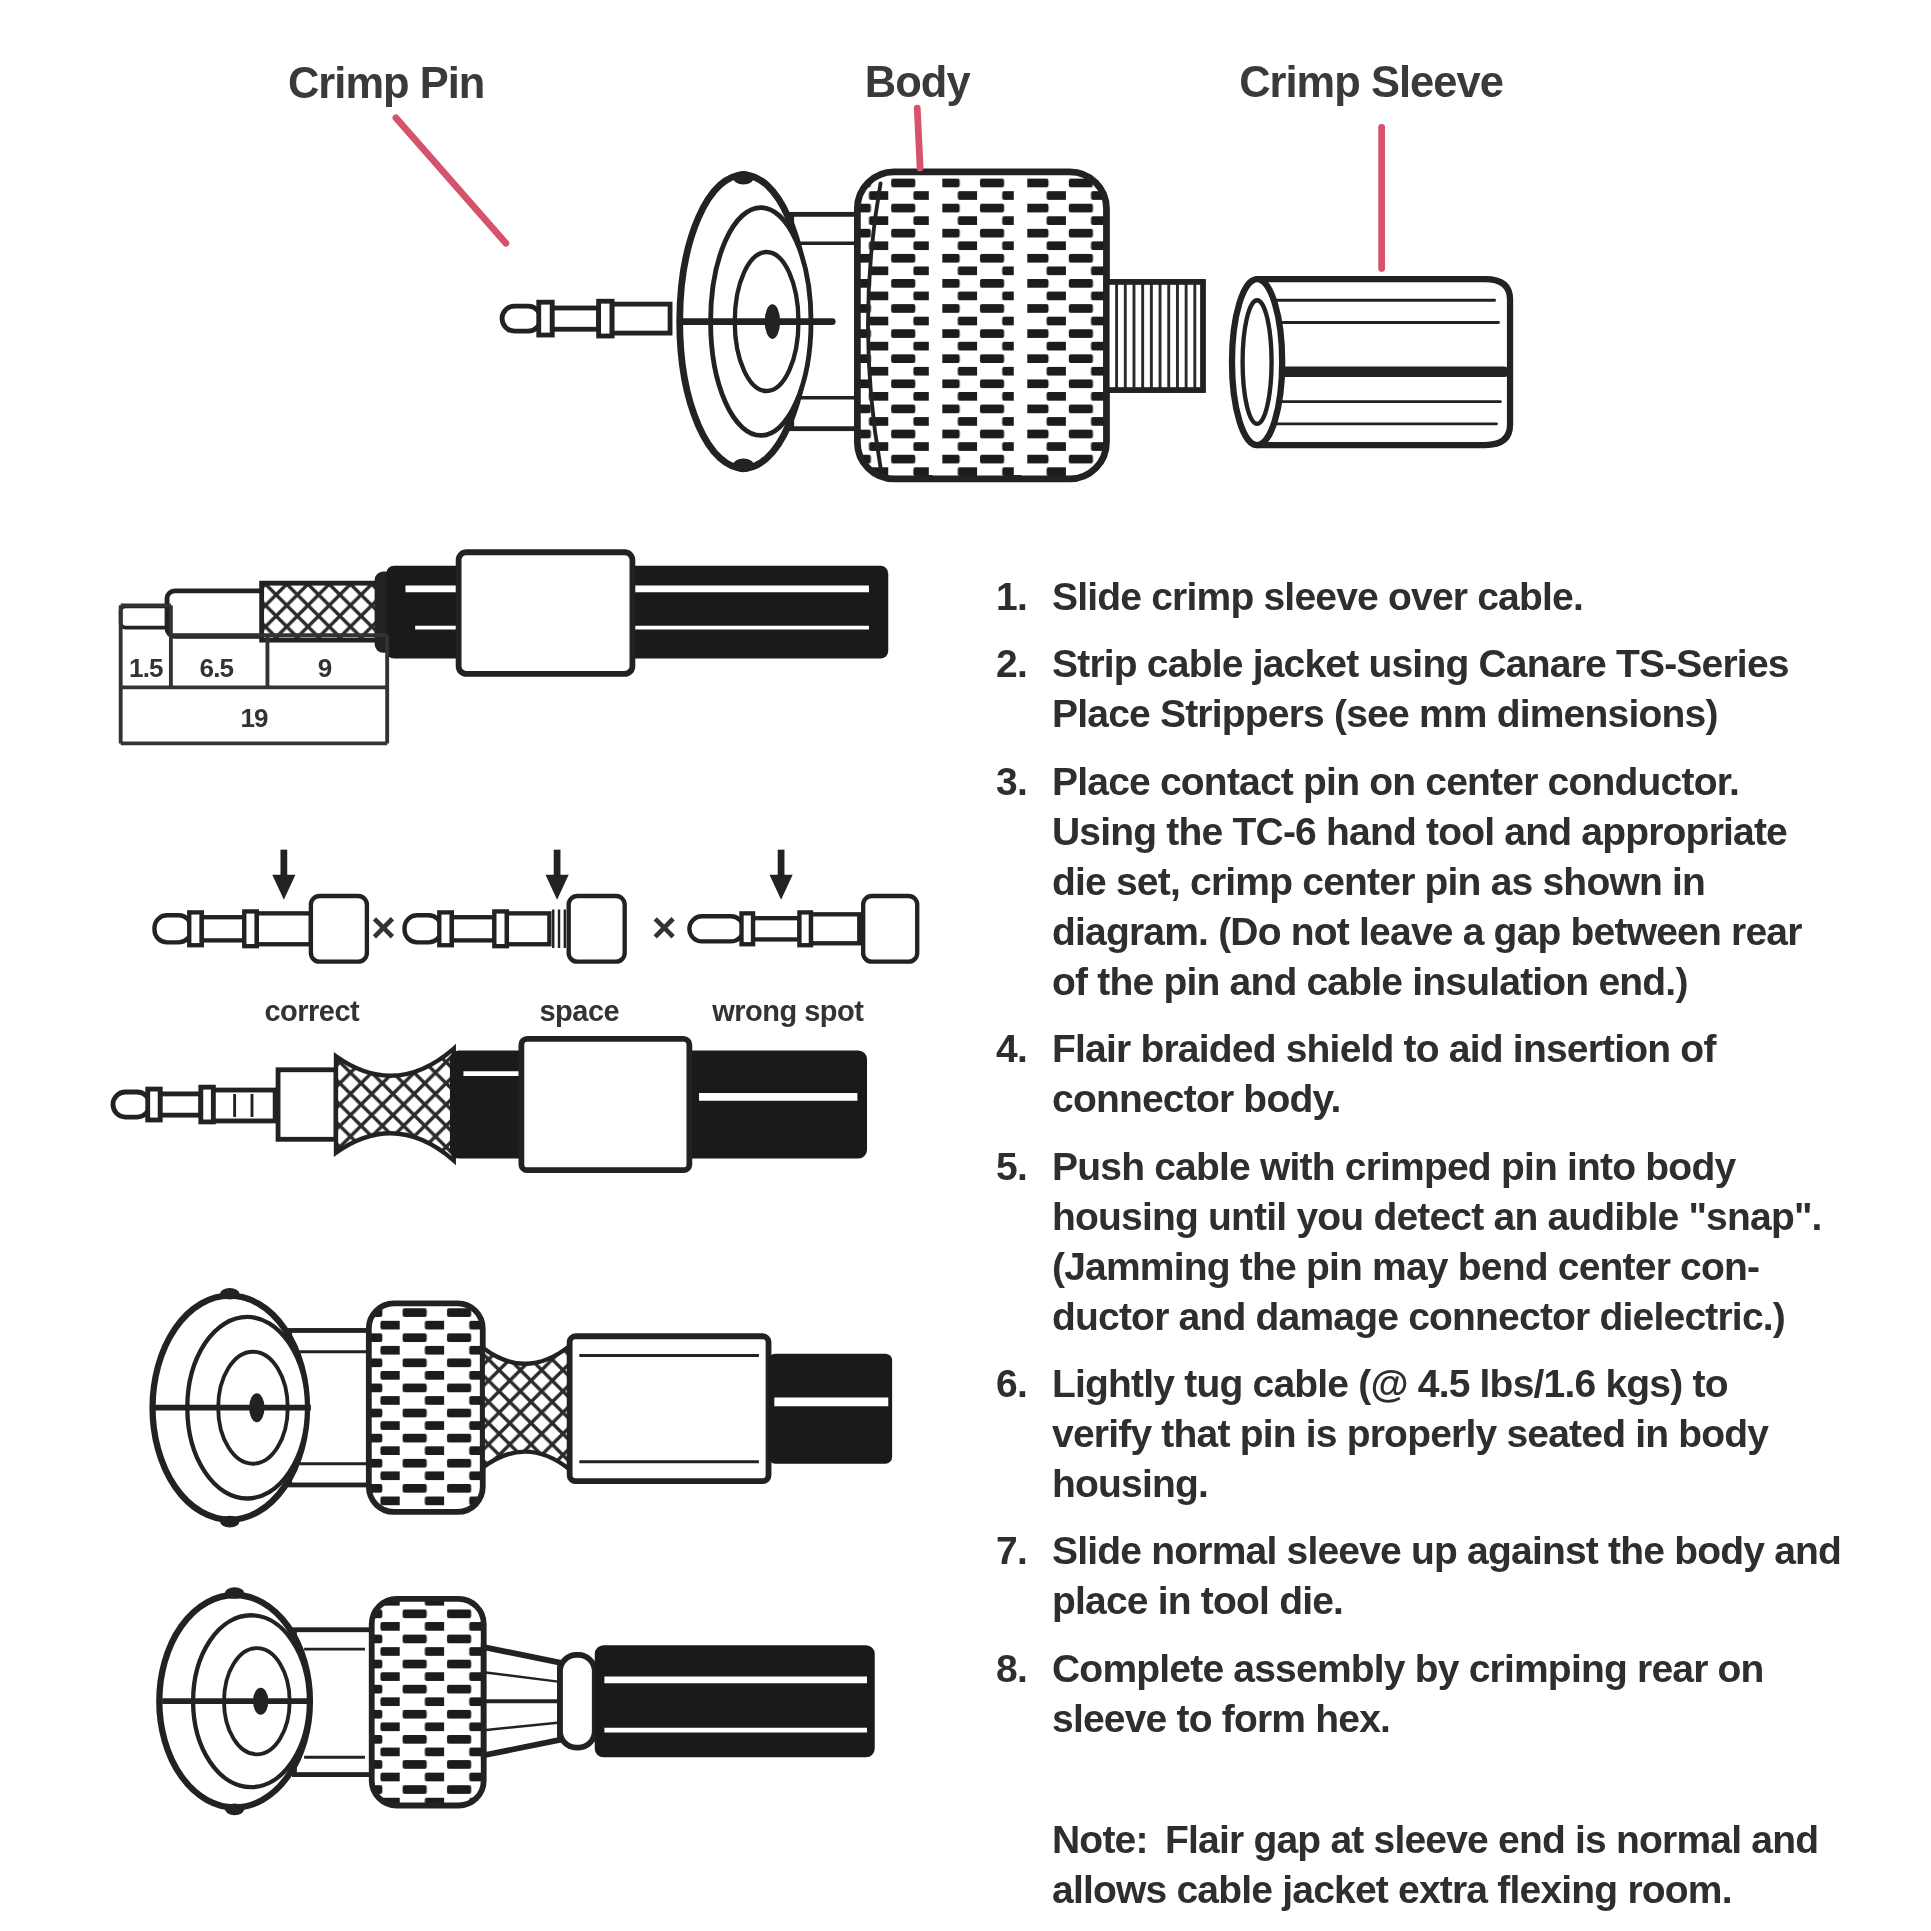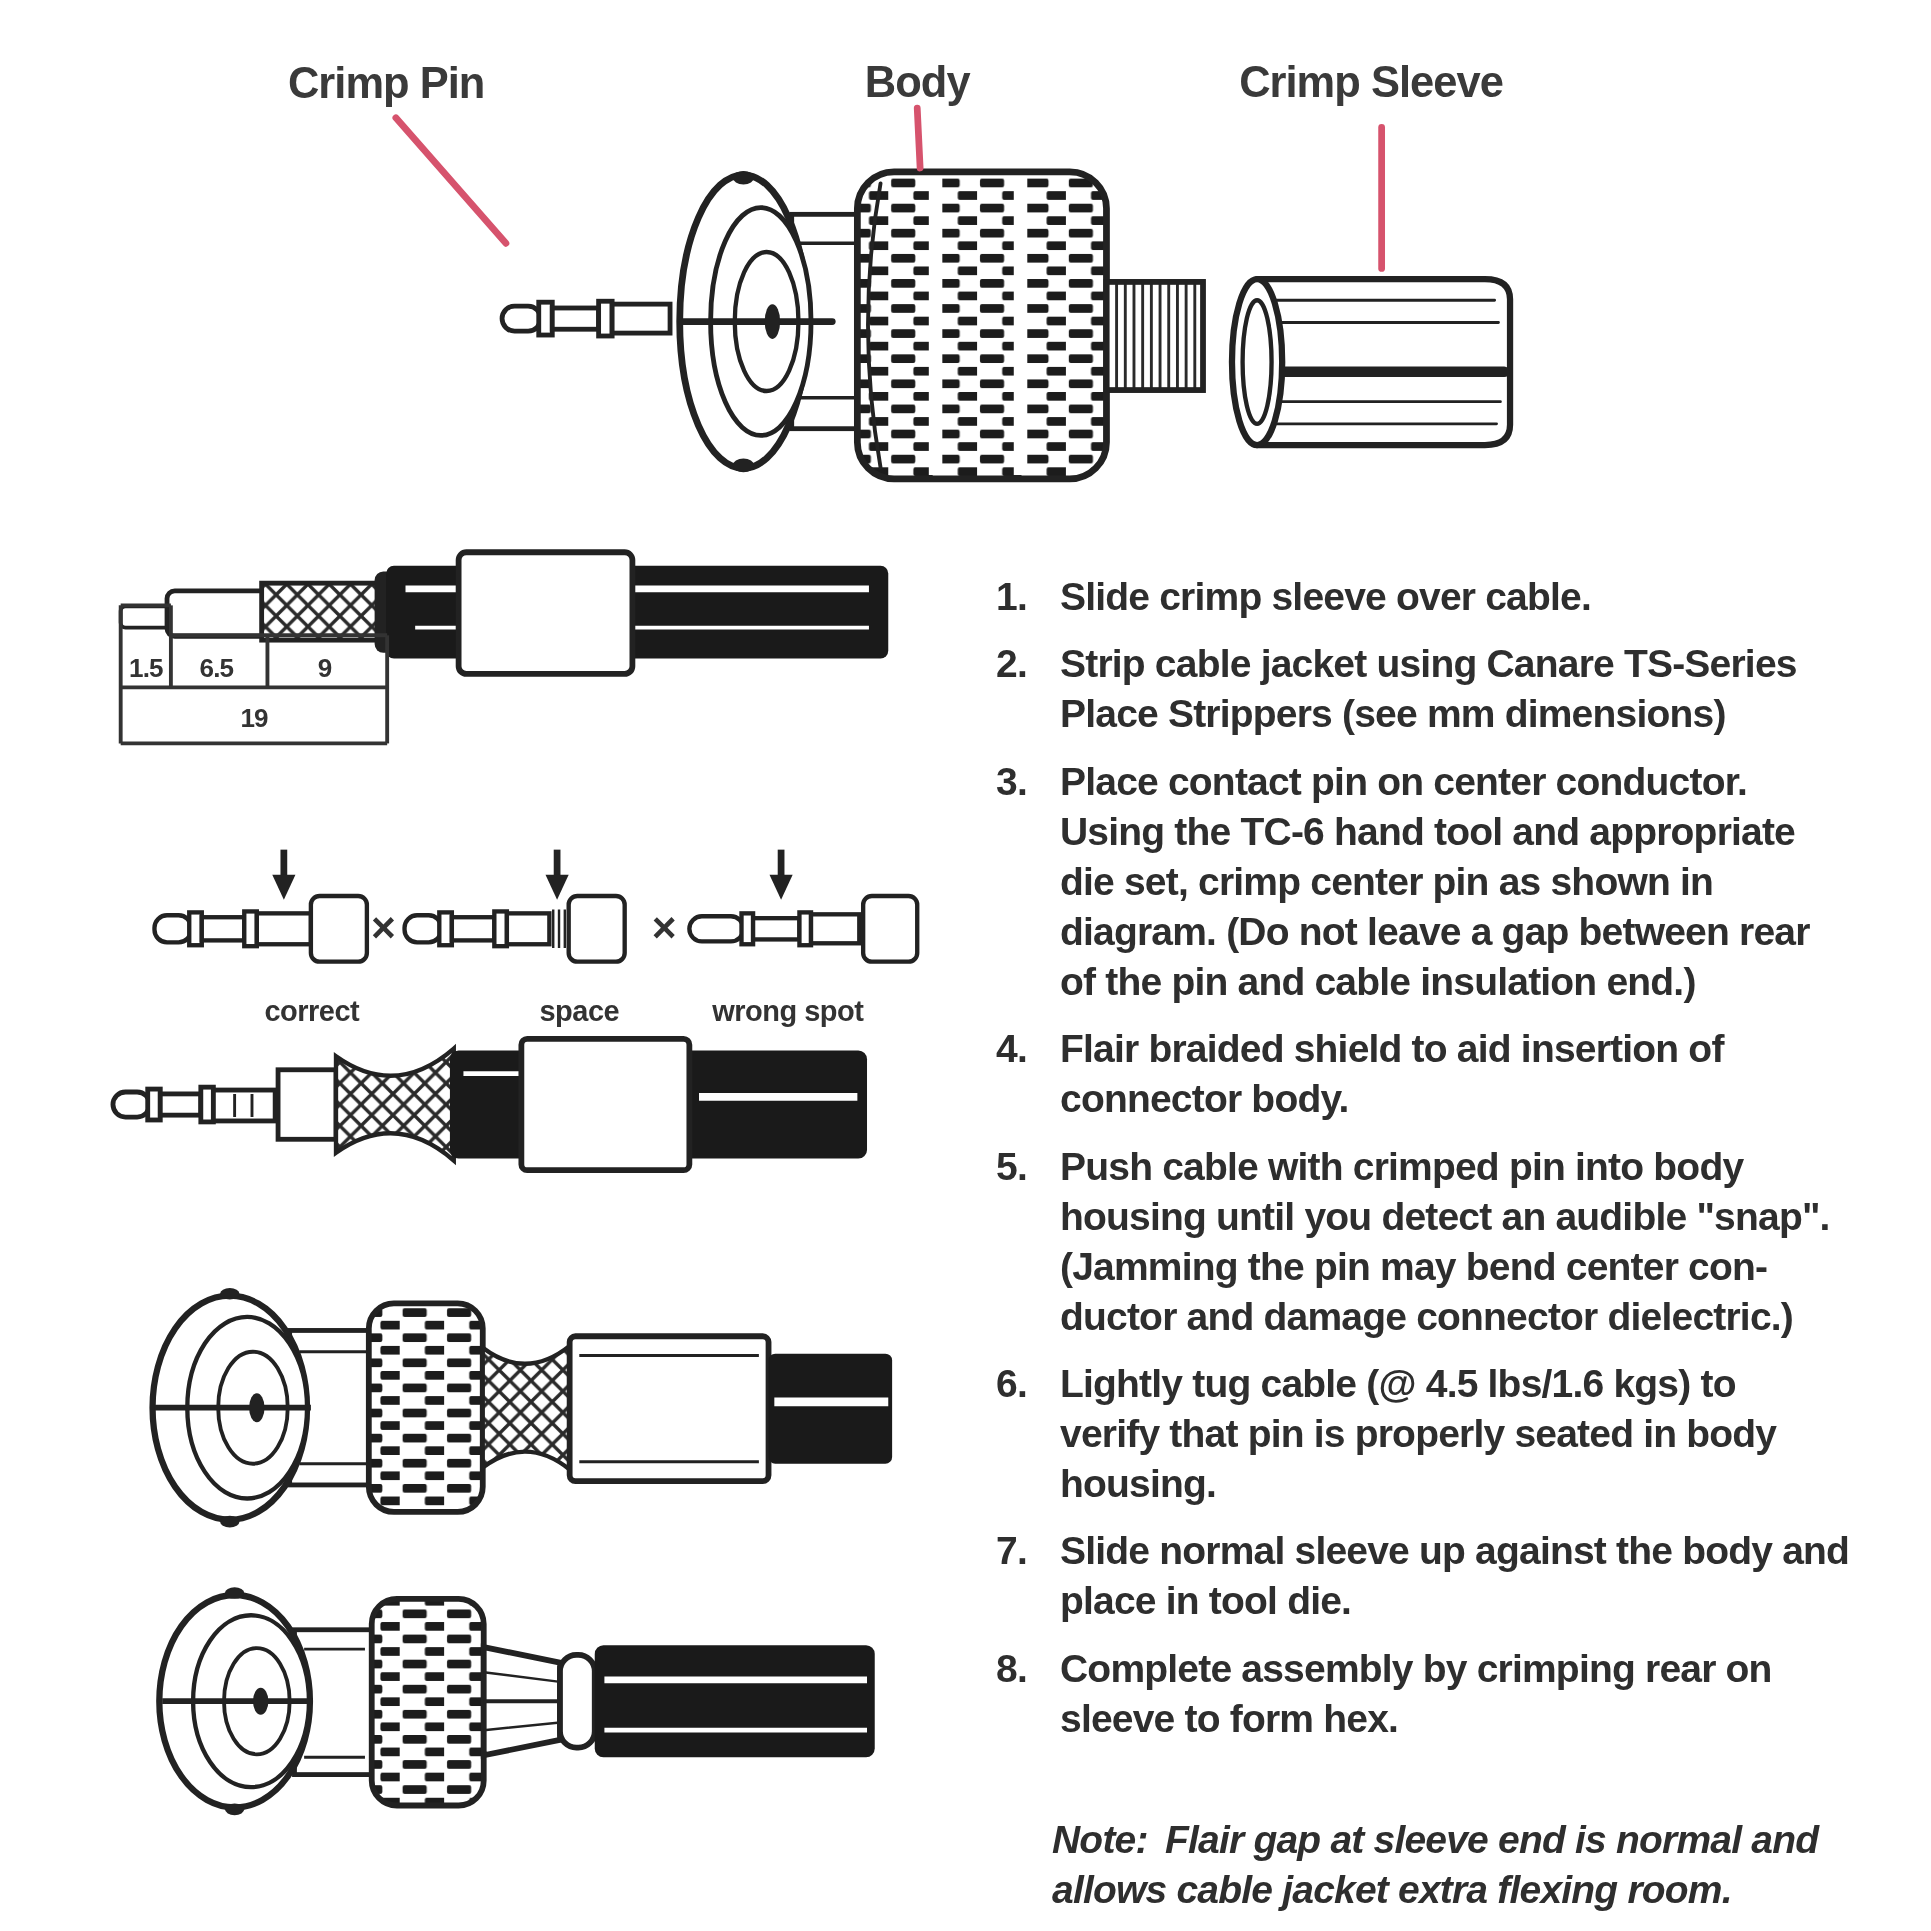--- a/index.html
+++ b/index.html
@@ -25,24 +25,24 @@
   
   .instructions{
     position:absolute;left:996px;top:572px;width:854px;color:var(--text);
   }
   .instructions ol{list-style:none;margin:0;padding:0;}
   .instructions li{
     display:flex;margin:0 0 17.4px 0;
     font-weight:bold;font-size:39px;line-height:50px;letter-spacing:-0.8px;
   }
   .instructions .num{flex:0 0 56px;}
-  .instructions .txt{flex:1;white-space:pre-line;margin-left:8px;}
+  .instructions .txt{flex:1;white-space:pre-line;}
   .note{
     margin-top:21px;padding-left:56px;
-    font-style:italic;font-weight:bold;font-size:39px;line-height:50px;letter-spacing:-0.8px;
+    font-weight:bold;font-size:39px;line-height:50px;letter-spacing:-0.8px;
     white-space:pre-line;
   }
   .note .note-label{margin-right:17.4px;}
 </style>
 </head>
 <body>
 
 <div class="stage">
 
 <svg class="diagram-svg" viewBox="0 0 2000 2000">

